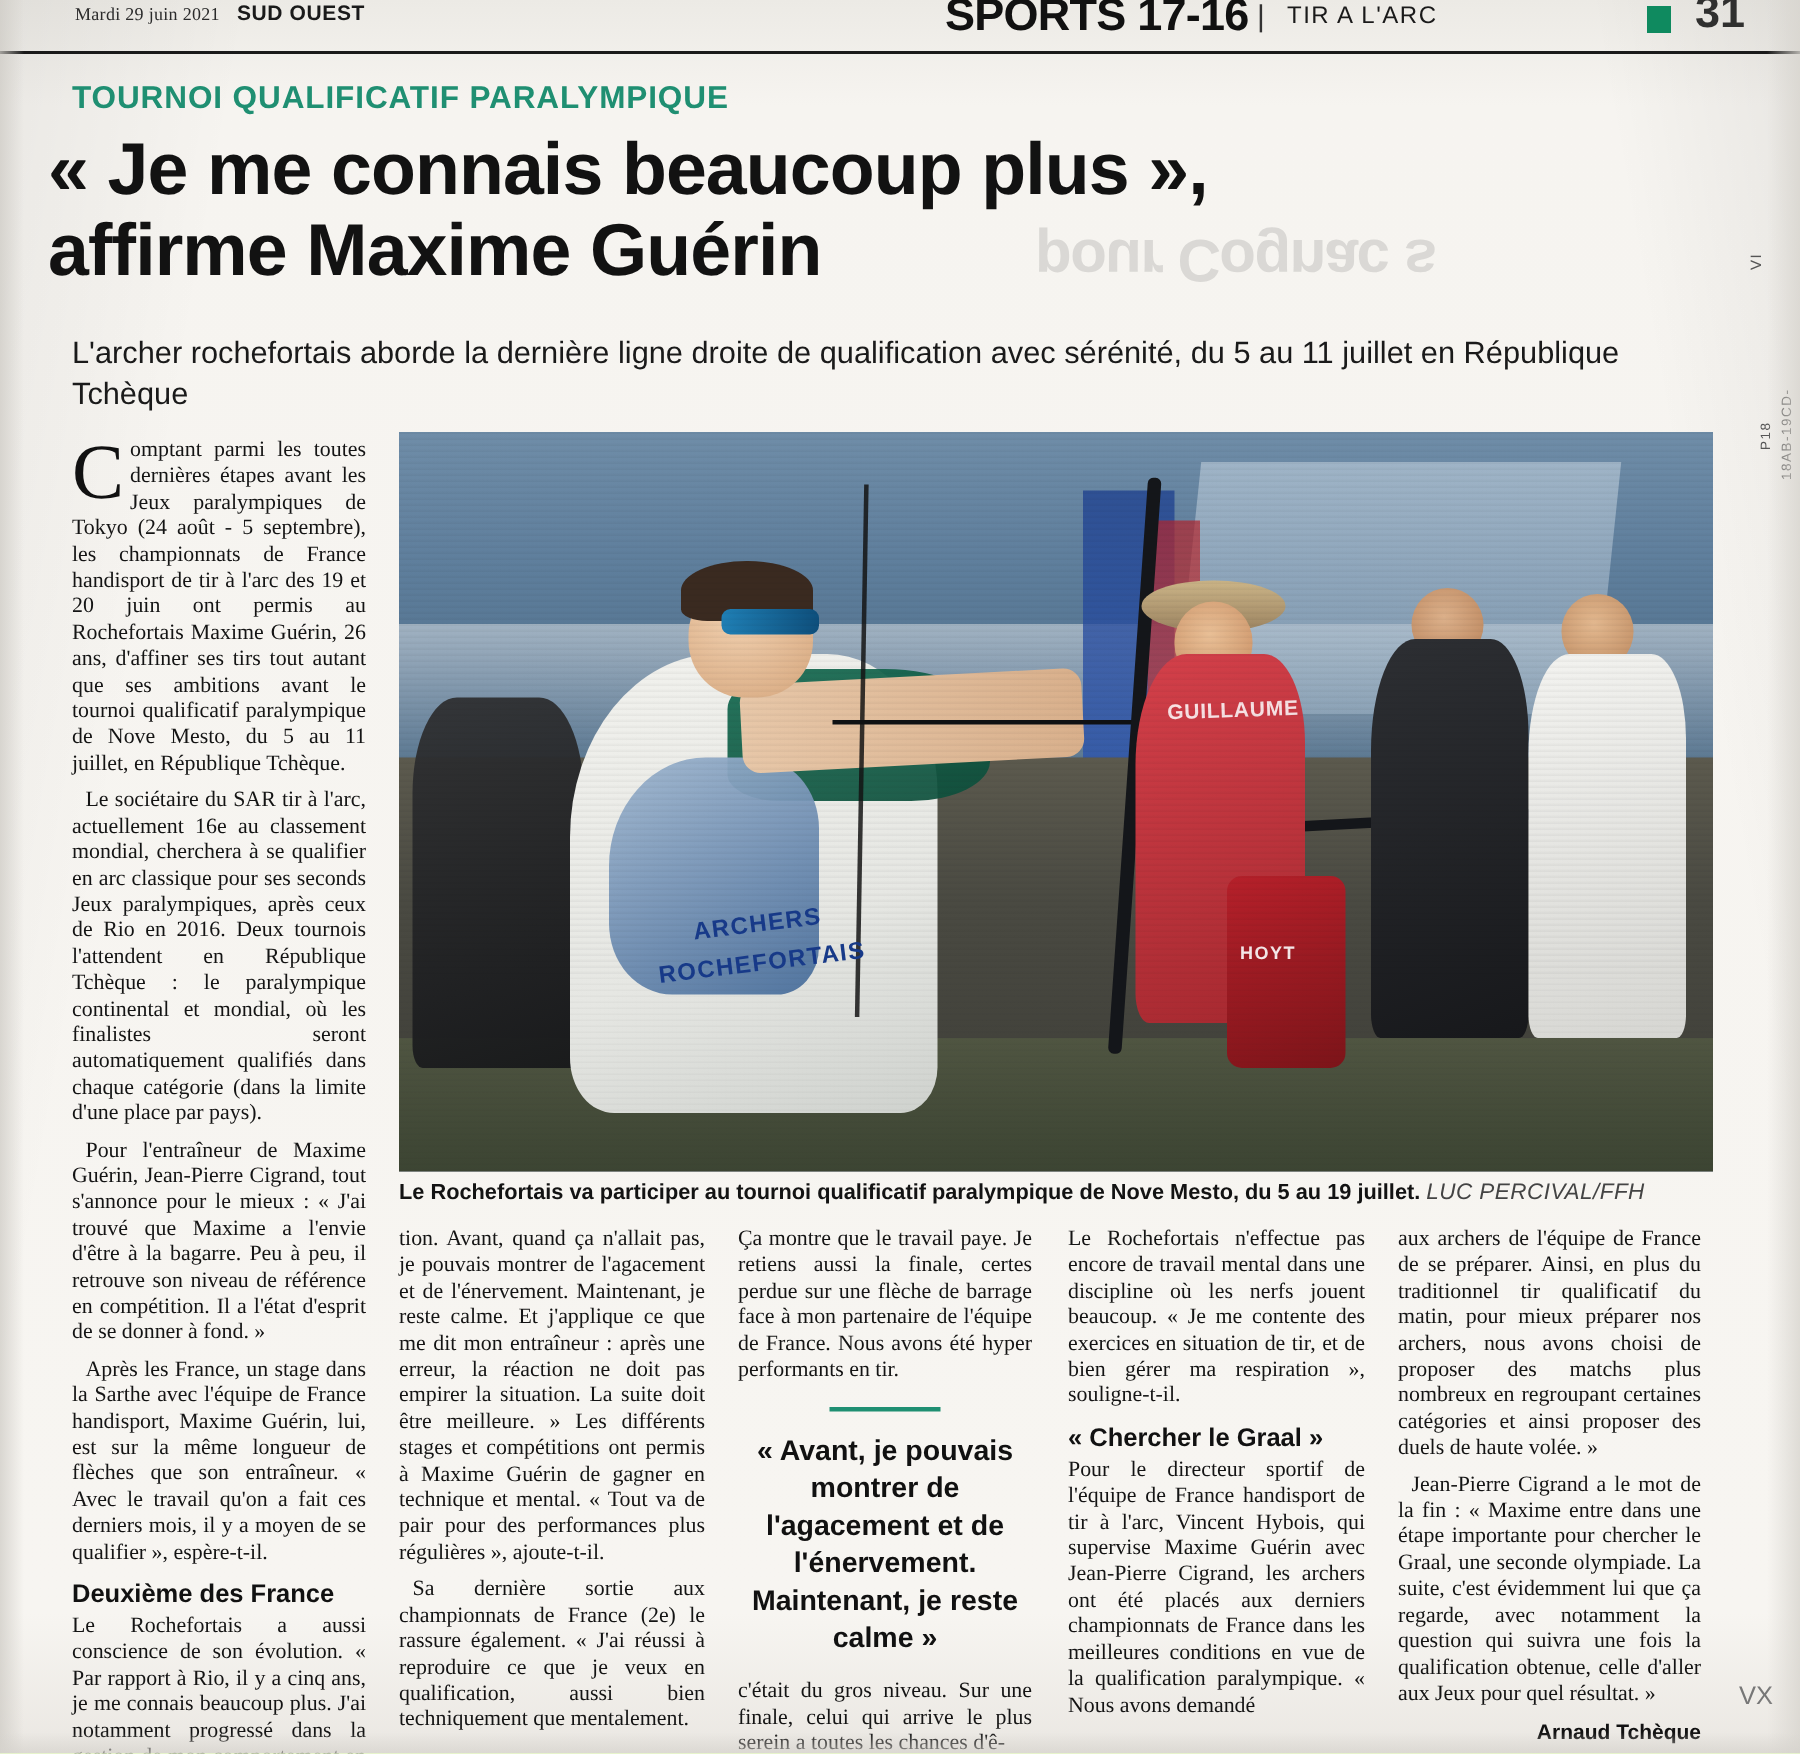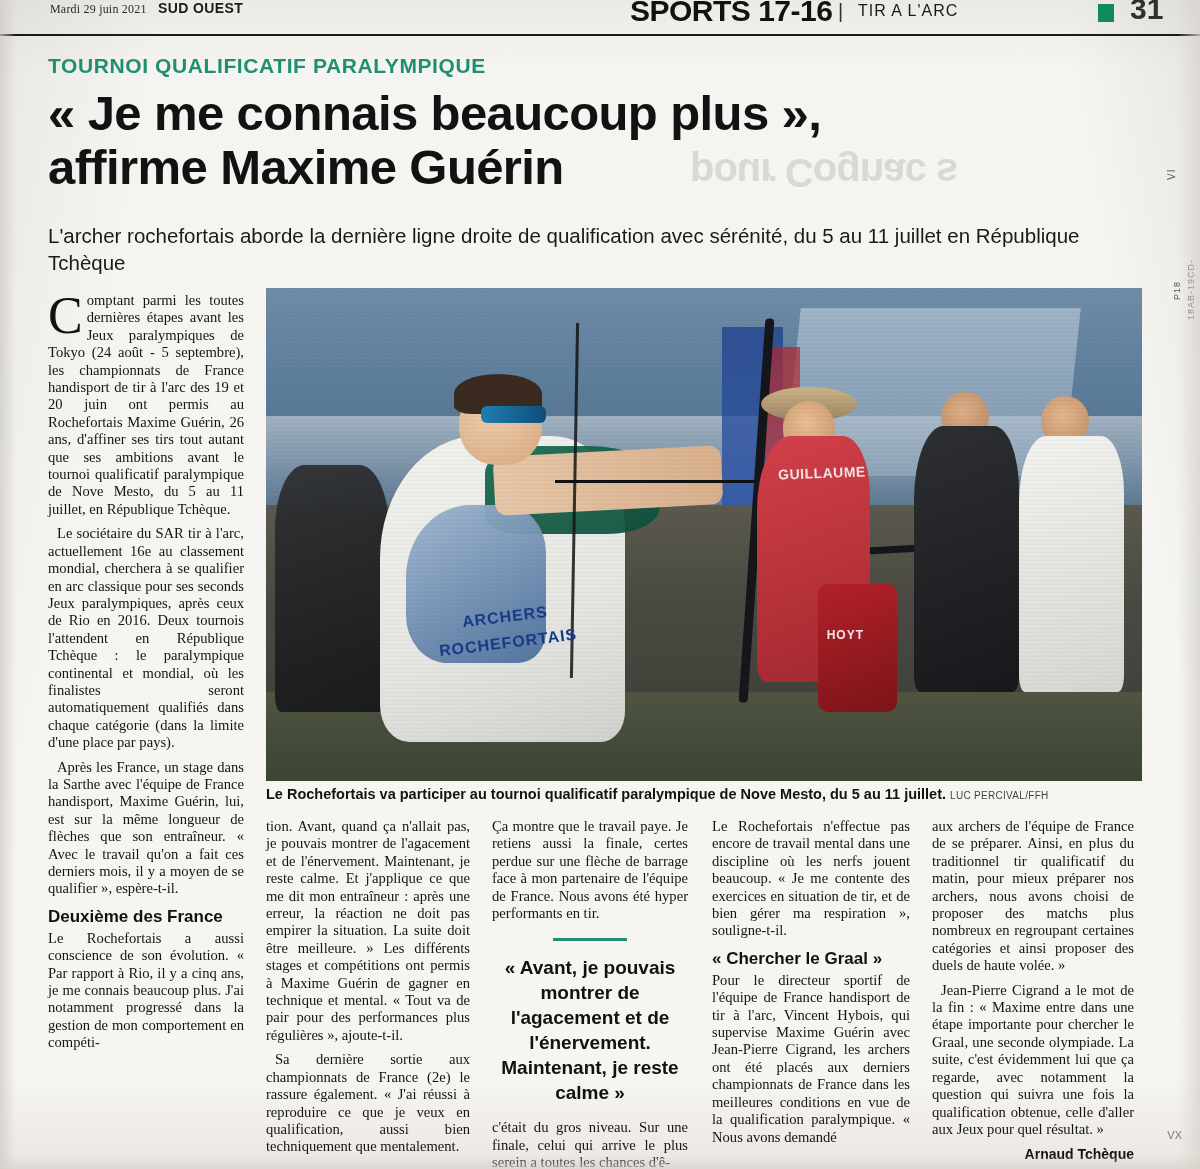--- a/index.html
+++ b/index.html
@@ -115,21 +115,21 @@
     left: 48px; top: 54px;
     font-family: "Liberation Sans", sans-serif;
     font-weight: bold;
     font-size: 21px;
     letter-spacing: .6px;
     color: #1f8f72;
     text-transform: uppercase;
   }
   .headline {
     position: absolute;
-    left: 48px; top: 86px;
+    left: 32px; top: 86px;
     width: 1090px;
     font-family: "Liberation Sans", sans-serif;
     font-weight: bold;
     font-size: 49px;
     line-height: 54px;
     letter-spacing: -0.6px;
     color: #121212;
   }
   .standfirst {
     position: absolute;
@@ -335,23 +335,24 @@
     position: absolute;
     left: 266px; top: 786px;
     width: 880px;
     font-family: "Liberation Sans", sans-serif;
     font-size: 14.5px;
     font-weight: bold;
     color: #131313;
   }
   .caption .credit {
     font-weight: normal;
-    font-size: 10px;
+    font-size: 15px;
     color: #444;
     letter-spacing: .3px;
+    font-style: italic;
   }
 
   
   .col {
     position: absolute;
     font-family: "Liberation Serif", serif;
     font-size: 14.6px;
     line-height: 17.4px;
     color: #141414;
     text-align: justify;
@@ -428,21 +429,21 @@
     font-size: 40px;
     color: rgba(120,120,120,0.22);
     transform: scaleY(-1);
     letter-spacing: -1px;
     pointer-events: none;
   }
   .corner-mark {
     position: absolute;
     right: 18px; bottom: 28px;
     font-family: "Liberation Sans", sans-serif;
-    font-size: 11px;
+    font-size: 17px;
     color: #777;
   }
 </style>
 </head>
 <body>
 
 <div class="page">
   <div class="paper"></div>
 
   <div class="masthead">
@@ -503,27 +504,28 @@
       <div>ARCHERS</div>
       <div>ROCHEFORTAIS</div>
     </div>
     <div class="bib-text">GUILLAUME</div>
     <div class="brand-hoyt">HOYT</div>
 
     <div class="photo-grain"></div>
   </div>
 
   <div class="caption">
-    <span>Le Rochefortais va participer au tournoi qualificatif paralympique de Nove Mesto, du 5 au 11 juillet.</span>
+    <span>Le Rochefortais va participer au tournoi qualificatif paralympique de Nove Mesto, du 5 au 19 juillet.</span>
     <span class="credit">LUC PERCIVAL/FFH</span>
   </div>
 
   <div class="col" id="col1">
     <p><span class="dropcap">C</span><span>omptant parmi les toutes dernières étapes avant les Jeux paralympiques de Tokyo (24 août - 5 septembre), les championnats de France handisport de tir à l'arc des 19 et 20 juin ont permis au Rochefortais Maxime Guérin, 26 ans, d'affiner ses tirs tout autant que ses ambitions avant le tournoi qualificatif paralympique de Nove Mesto, du 5 au 11 juillet, en République Tchèque.</span></p>
     <p>Le sociétaire du SAR tir à l'arc, actuellement 16e au classement mondial, cherchera à se qualifier en arc classique pour ses seconds Jeux paralympiques, après ceux de Rio en 2016. Deux tournois l'attendent en République Tchèque : le paralympique continental et mondial, où les finalistes seront automatiquement qualifiés dans chaque catégorie (dans la limite d'une place par pays).</p>
+    <p>Pour l'entraîneur de Maxime Guérin, Jean-Pierre Cigrand, tout s'annonce pour le mieux : « J'ai trouvé que Maxime a l'envie d'être à la bagarre. Peu à peu, il retrouve son niveau de référence en compétition. Il a l'état d'esprit de se donner à fond. »</p>
     <p>Après les France, un stage dans la Sarthe avec l'équipe de France handisport, Maxime Guérin, lui, est sur la même longueur de flèches que son entraîneur. « Avec le travail qu'on a fait ces derniers mois, il y a moyen de se qualifier », espère-t-il.</p>
     <div class="subhead">Deuxième des France</div>
     <p>Le Rochefortais a aussi conscience de son évolution. « Par rapport à Rio, il y a cinq ans, je me connais beaucoup plus. J'ai notamment progressé dans la gestion de mon comportement en compéti-</p>
   </div>
 
   <div class="col" id="col2">
     <p>tion. Avant, quand ça n'allait pas, je pouvais montrer de l'agacement et de l'énervement. Maintenant, je reste calme. Et j'applique ce que me dit mon entraîneur : après une erreur, la réaction ne doit pas empirer la situation. La suite doit être meilleure. » Les différents stages et compétitions ont permis à Maxime Guérin de gagner en technique et mental. « Tout va de pair pour des performances plus régulières », ajoute-t-il.</p>
     <p>Sa dernière sortie aux championnats de France (2e) le rassure également. « J'ai réussi à reproduire ce que je veux en qualification, aussi bien techniquement que mentalement.</p>
   </div>
 

